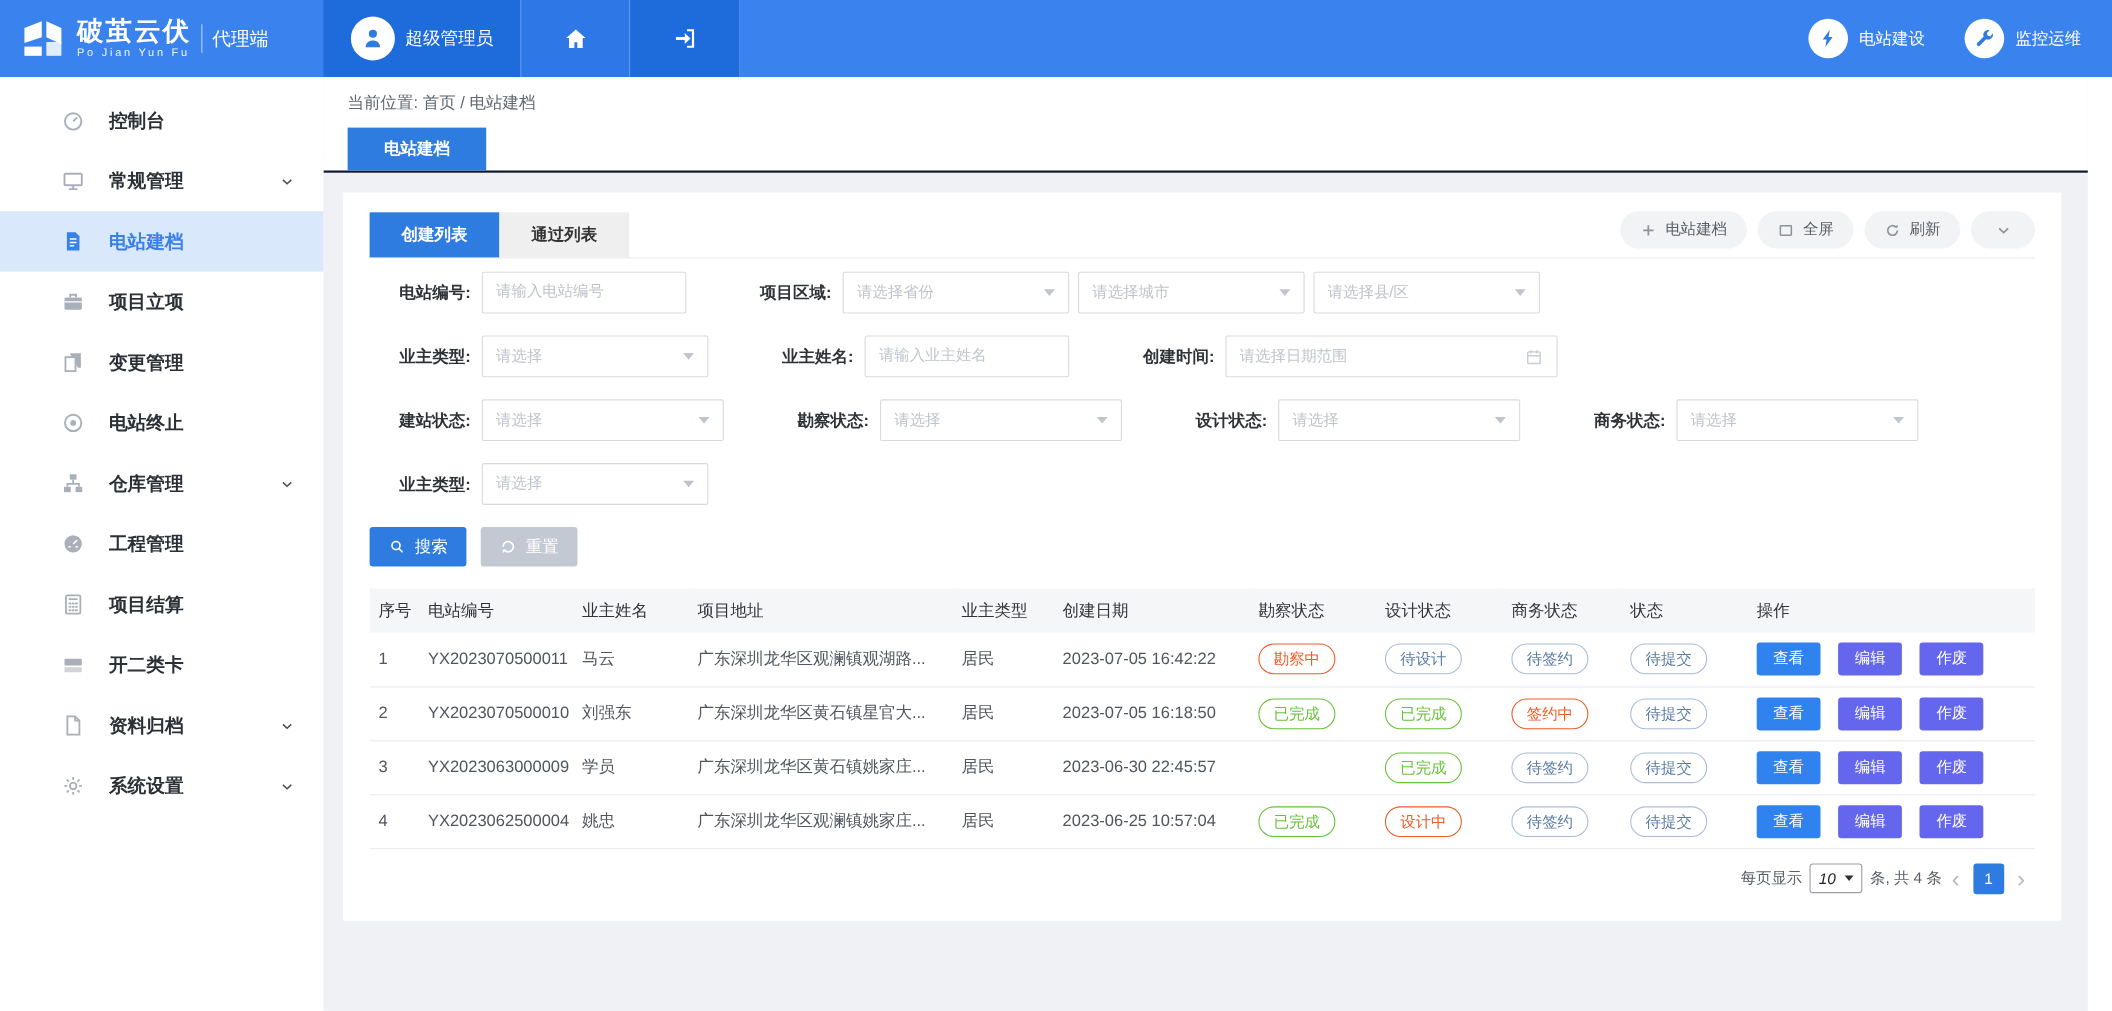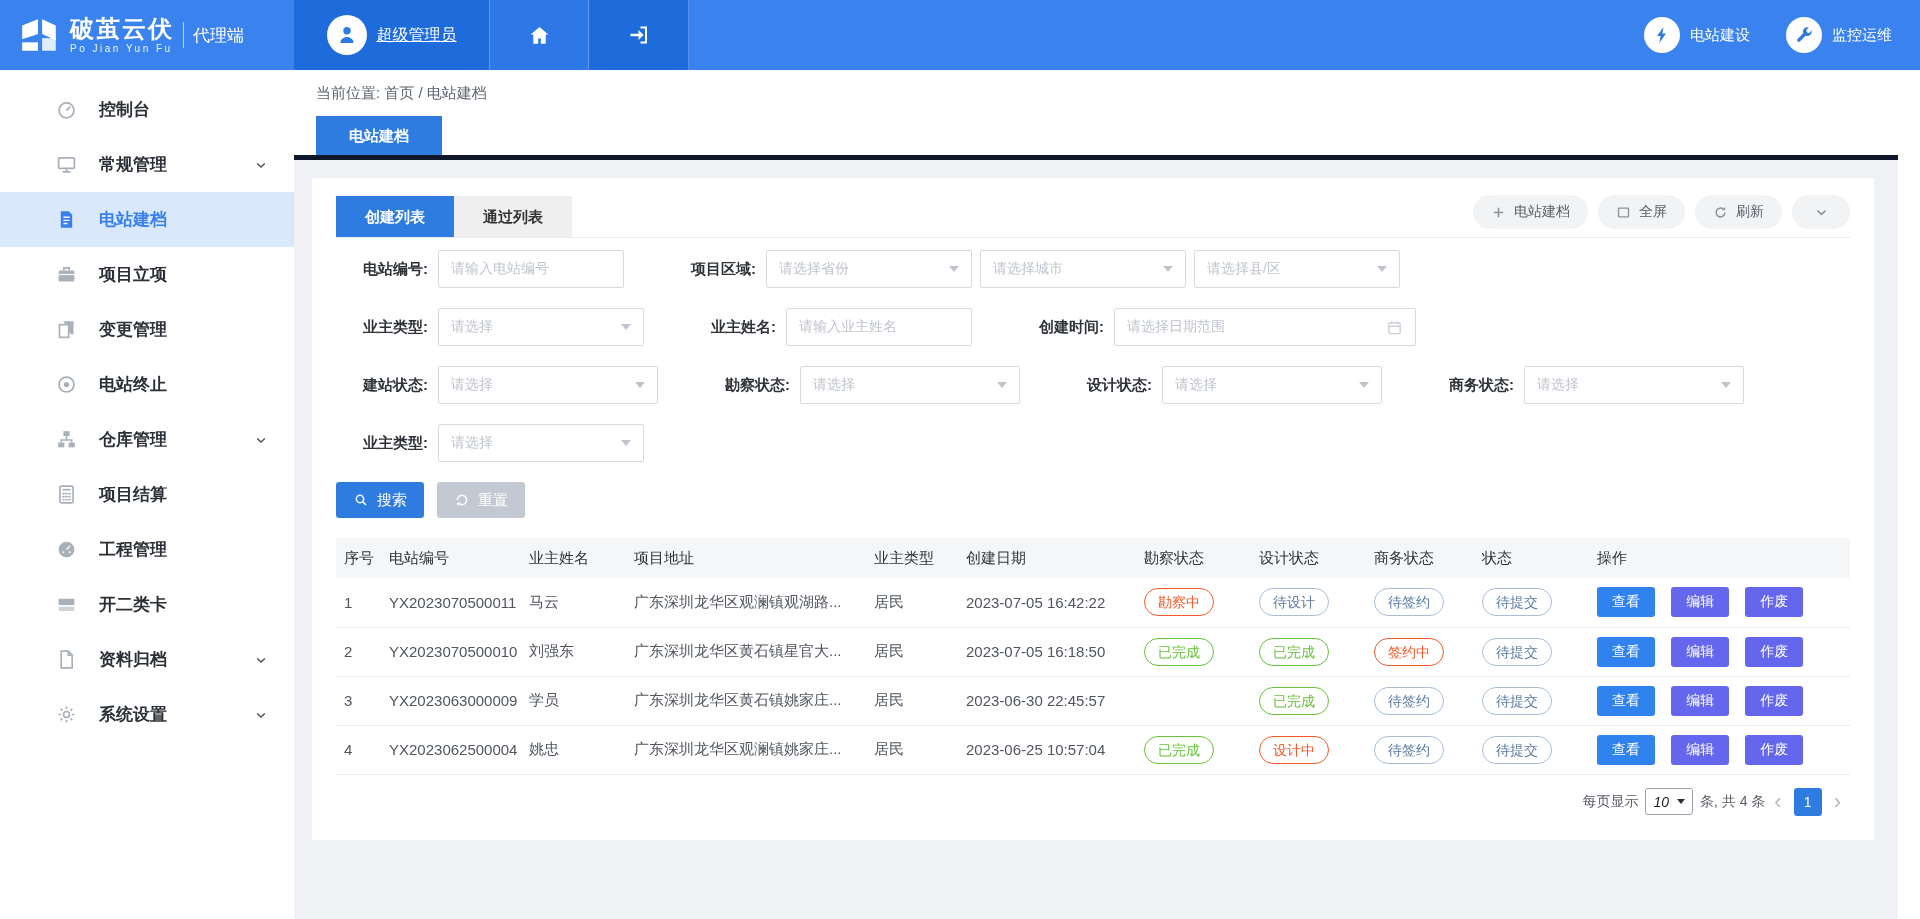--- a/index.html
+++ b/index.html
@@ -9,40 +9,40 @@
 
   
   .topbar { height:70px; background:#3a83ee; display:flex; align-items:stretch; color:#fff; }
   .logo-block { width:294px; display:flex; align-items:center; padding-left:18px; }
   .logo-mark { width:42px; height:42px; flex:0 0 auto; }
   .logo-text { margin-left:10px; }
   .logo-title { font-size:24px; font-weight:bold; letter-spacing:2px; line-height:26px; white-space:nowrap; }
   .logo-sub { font-size:10px; letter-spacing:2.5px; opacity:.92; margin-top:1px; white-space:nowrap; }
   .logo-divider { width:1px; height:26px; background:rgba(255,255,255,.65); margin:0 9px 0 9px; }
   .portal { font-size:17px; white-space:nowrap; }
-  .user-block { width:195px; background:#1e6cdb; display:flex; align-items:center; justify-content:center; gap:10px; font-size:16px; cursor:pointer;text-decoration:underline; }
+  .user-block { width:179px; background:#1e6cdb; display:flex; align-items:center; justify-content:center; gap:10px; font-size:16px; cursor:pointer; }
   .avatar { width:40px; height:40px; border-radius:50%; background:#fff; display:flex; align-items:center; justify-content:center; }
   .tb-tile { width:100px; display:flex; align-items:center; justify-content:center; cursor:pointer; }
   .tile-home { background:#2d78e6; border-left:1px solid rgba(255,255,255,.25); border-right:1px solid rgba(255,255,255,.25); }
   .tile-exit { background:#1e6cdb; border-right:1px solid rgba(255,255,255,.25); }
   .topnav { margin-left:auto; display:flex; align-items:center; gap:36px; padding-right:28px; }
   .topnav-item { display:flex; align-items:center; gap:10px; font-size:15px; cursor:pointer; white-space:nowrap; }
   .circle-icon { width:36px; height:36px; border-radius:50%; background:#fff; display:flex; align-items:center; justify-content:center; }
 
   
   .sidebar { position:absolute; top:70px; left:0; width:294px; bottom:0; background:#fff; padding-top:12px; z-index:2; }
   .side-item { height:55px; display:flex; align-items:center; padding:0 26px 0 56px; font-size:17px; font-weight:700; color:#2b2f36; cursor:pointer; }
   .side-item .sicon { color:#a9b0ba; width:21px; height:21px; margin-right:22px; flex:0 0 auto; }
   .side-item .chev { margin-left:auto; color:#4a4e55; }
   .side-item.active { background:#d9e8fb; color:#3a80ea; }
   .side-item.active .sicon { color:#3a80ea; }
 
   
   .content { position:absolute; top:70px; left:294px; width:1604px; bottom:0; background:#eff1f5; }
-  .page-header { background:#fff; border-bottom:5px solid #0f172a; padding:14px 0 0 22px; }
+  .page-header { background:#fff; border-bottom:2px solid #0f172a; padding:14px 0 0 22px; }
   .breadcrumb { font-size:15px; color:#5f6670; }
   .page-tab { display:inline-block; margin-top:13px; background:#2e7ce0; color:#fff; font-size:15px; font-weight:700; padding:0 33px; height:39px; line-height:39px; cursor:pointer; }
 
   .panel { margin:18px 24px 0 18px; background:#fff; height:662px; padding:0 24px; overflow:hidden; }
   .panel-top { display:flex; justify-content:space-between; align-items:flex-end; border-bottom:1px solid #e9ecf1; padding-top:17px; }
   .tabs { display:flex; }
   .tab { height:41px; line-height:41px; padding:0 29px; font-size:15px; font-weight:700; background:#efefef; color:#333; cursor:pointer; }
   .tab.active { background:#2e7ce0; color:#fff; }
   .toolbar { display:flex; gap:10px; margin-bottom:8px; }
   .pill { height:34px; border:none; border-radius:17px; background:#f2f3f5; color:#5a5e66; font-size:14px; display:flex; align-items:center; gap:8px; padding:0 18px; cursor:pointer; font-family:inherit; }
@@ -214,34 +214,34 @@
         <rect x="14.5" y="15.5" width="7" height="5.5" fill="currentColor"></rect>
         <path d="M12 8v4.5M6 15.5v-3h12v3" fill="none" stroke="currentColor" stroke-width="1.8"></path>
       </svg>
       <span>仓库管理</span>
       <svg class="chev" width="14" height="14" viewBox="0 0 24 24" fill="none" stroke="currentColor" stroke-width="2.4">
         <path d="M5.5 9.5l6.5 6 6.5-6"></path>
       </svg>
     </div>
 
     <div class="side-item">
+      <svg class="sicon" viewBox="0 0 24 24">
+        <circle cx="12" cy="12" r="9" fill="currentColor"></circle>
+        <path d="M12 12l4-4M7 15h2.5M14.5 15H17" stroke="#fff" stroke-width="1.6" fill="none"></path>
+      </svg>
+      <span>工程管理</span>
+    </div>
+
+    <div class="side-item">
       <svg class="sicon" viewBox="0 0 24 24" fill="none" stroke="currentColor" stroke-width="1.9">
         <rect x="4.5" y="2.5" width="15" height="19" rx="1.5"></rect>
         <path d="M7.5 6.5h9"></path>
         <path d="M8 11h1.2M11.4 11h1.2M14.8 11h1.2M8 14.5h1.2M11.4 14.5h1.2M14.8 14.5h1.2M8 18h1.2M11.4 18h1.2M14.8 18h1.2" stroke-linecap="round"></path>
       </svg>
       <span>项目结算</span>
-    </div>
-
-    <div class="side-item">
-      <svg class="sicon" viewBox="0 0 24 24">
-        <circle cx="12" cy="12" r="9" fill="currentColor"></circle>
-        <path d="M12 12l4-4M7 15h2.5M14.5 15H17" stroke="#fff" stroke-width="1.6" fill="none"></path>
-      </svg>
-      <span>工程管理</span>
     </div>
 
     <div class="side-item">
       <svg class="sicon" viewBox="0 0 24 24">
         <rect x="3" y="5.5" width="18" height="7" rx="1" fill="currentColor"></rect>
         <rect x="3" y="14.5" width="18" height="5" rx="1" fill="currentColor" opacity=".55"></rect>
       </svg>
       <span>开二类卡</span>
     </div>
 

